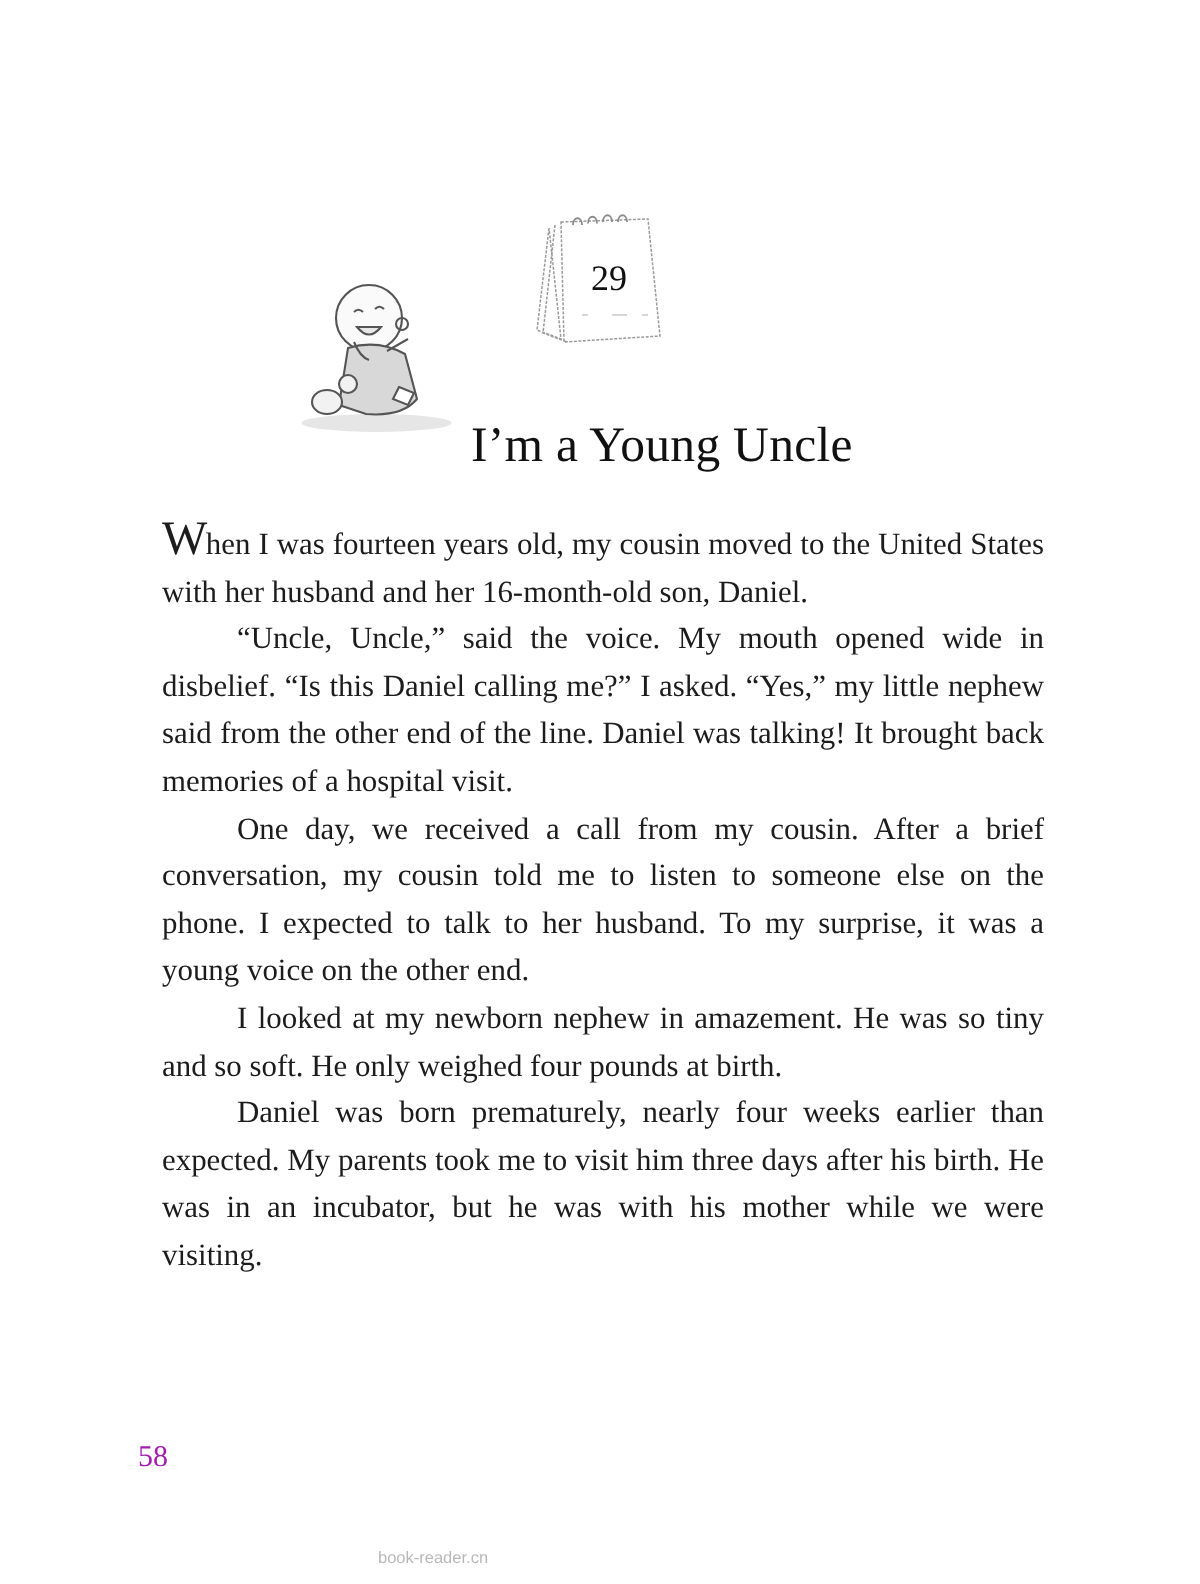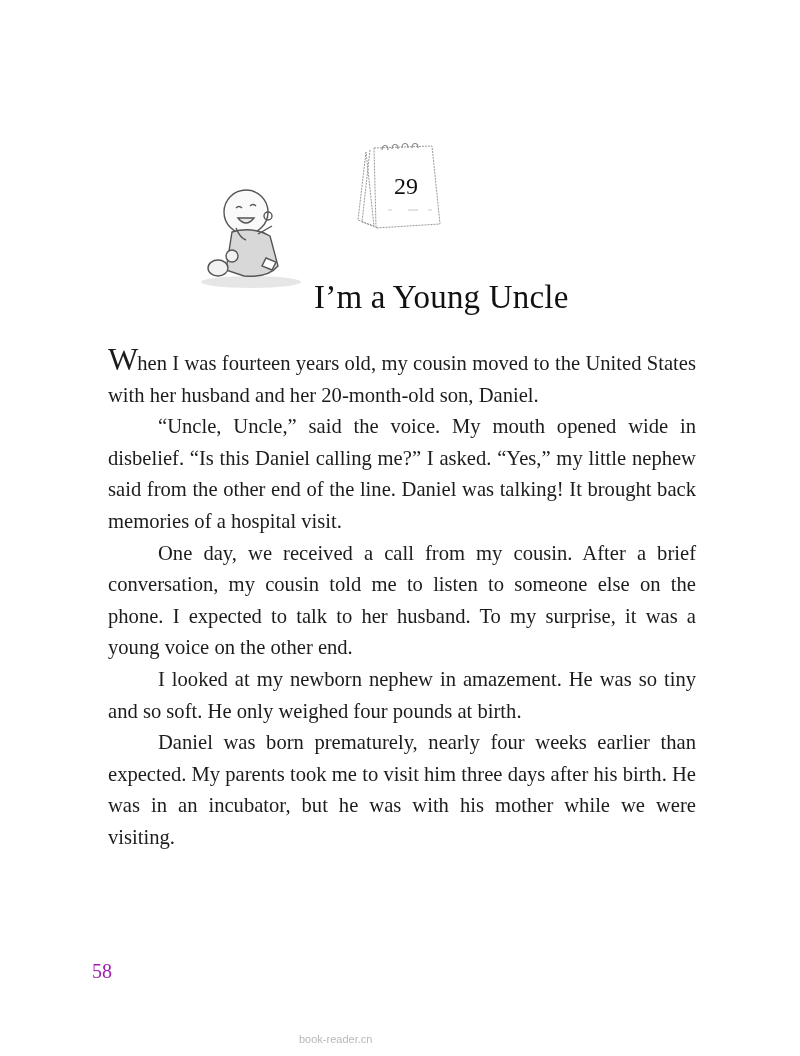--- a/index.html
+++ b/index.html
@@ -27,21 +27,21 @@
       font-size: 20.6px; line-height: 31.6px; text-align: justify; color: #1c1c1c;
     }
     .body-text p { margin: 0; }
     .body-text p.indent { text-indent: 50px; }
     .drop-w { font-size: 32px; line-height: 20px; letter-spacing: -1px; }
     .page-number {
       position: absolute; left: 92px; top: 960px; font-size: 20px; color: #a21caf;
     }
     .watermark {
       position: absolute; left: 252px; top: 1033px;
-      font-family: "Liberation Sans", "DejaVu Sans", sans-serif; font-size: 11px; color: #b8b8b8; margin-left: 47px;
+      font-family: "Liberation Sans", "DejaVu Sans", sans-serif; font-size: 11px; color: #b8b8b8;
     }
   </style>
 </head>
 <body>
 
 <div class="calendar">
   <svg width="96" height="92" viewBox="0 0 96 92">
     <g fill="none" stroke="#9a9a9a" stroke-width="1" stroke-dasharray="2,1">
       <path d="M14 12 L6 80 L22 86 Z"></path>
       <path d="M18 10 L10 82 L26 88"></path>
@@ -77,21 +77,21 @@
       <ellipse cx="22" cy="86" rx="10" ry="8" fill="#f2f2f2"></ellipse>
       <ellipse cx="36" cy="74" rx="6" ry="6" fill="#f2f2f2"></ellipse>
       <path d="M70 76 l10 4 l-4 8 l-10 -4 z" fill="#fff"></path>
     </g>
   </svg>
 </div>
 
 <div class="chapter-title">I’m a Young Uncle</div>
 
 <div class="body-text">
-  <p><span class="drop-w">W</span><span>hen I was fourteen years old, my cousin moved to the United States with her husband and her 20-month-old son, Daniel.</span></p>
+  <p><span class="drop-w">W</span><span>hen I was fourteen years old, my cousin moved to the United States with her husband and her 16-month-old son, Daniel.</span></p>
   <p class="indent">“Uncle, Uncle,” said the voice. My mouth opened wide in disbelief. “Is this Daniel calling me?” I asked. “Yes,” my little nephew said from the other end of the line. Daniel was talking! It brought back memories of a hospital visit.</p>
   <p class="indent">One day, we received a call from my cousin. After a brief conversation, my cousin told me to listen to someone else on the phone. I expected to talk to her husband. To my surprise, it was a young voice on the other end.</p>
   <p class="indent">I looked at my newborn nephew in amazement. He was so tiny and so soft. He only weighed four pounds at birth.</p>
   <p class="indent">Daniel was born prematurely, nearly four weeks earlier than expected. My parents took me to visit him three days after his birth. He was in an incubator, but he was with his mother while we were visiting.</p>
 </div>
 
 <div class="page-number">58</div>
 <div class="watermark">book-reader.cn</div>
 
 </body></html>

